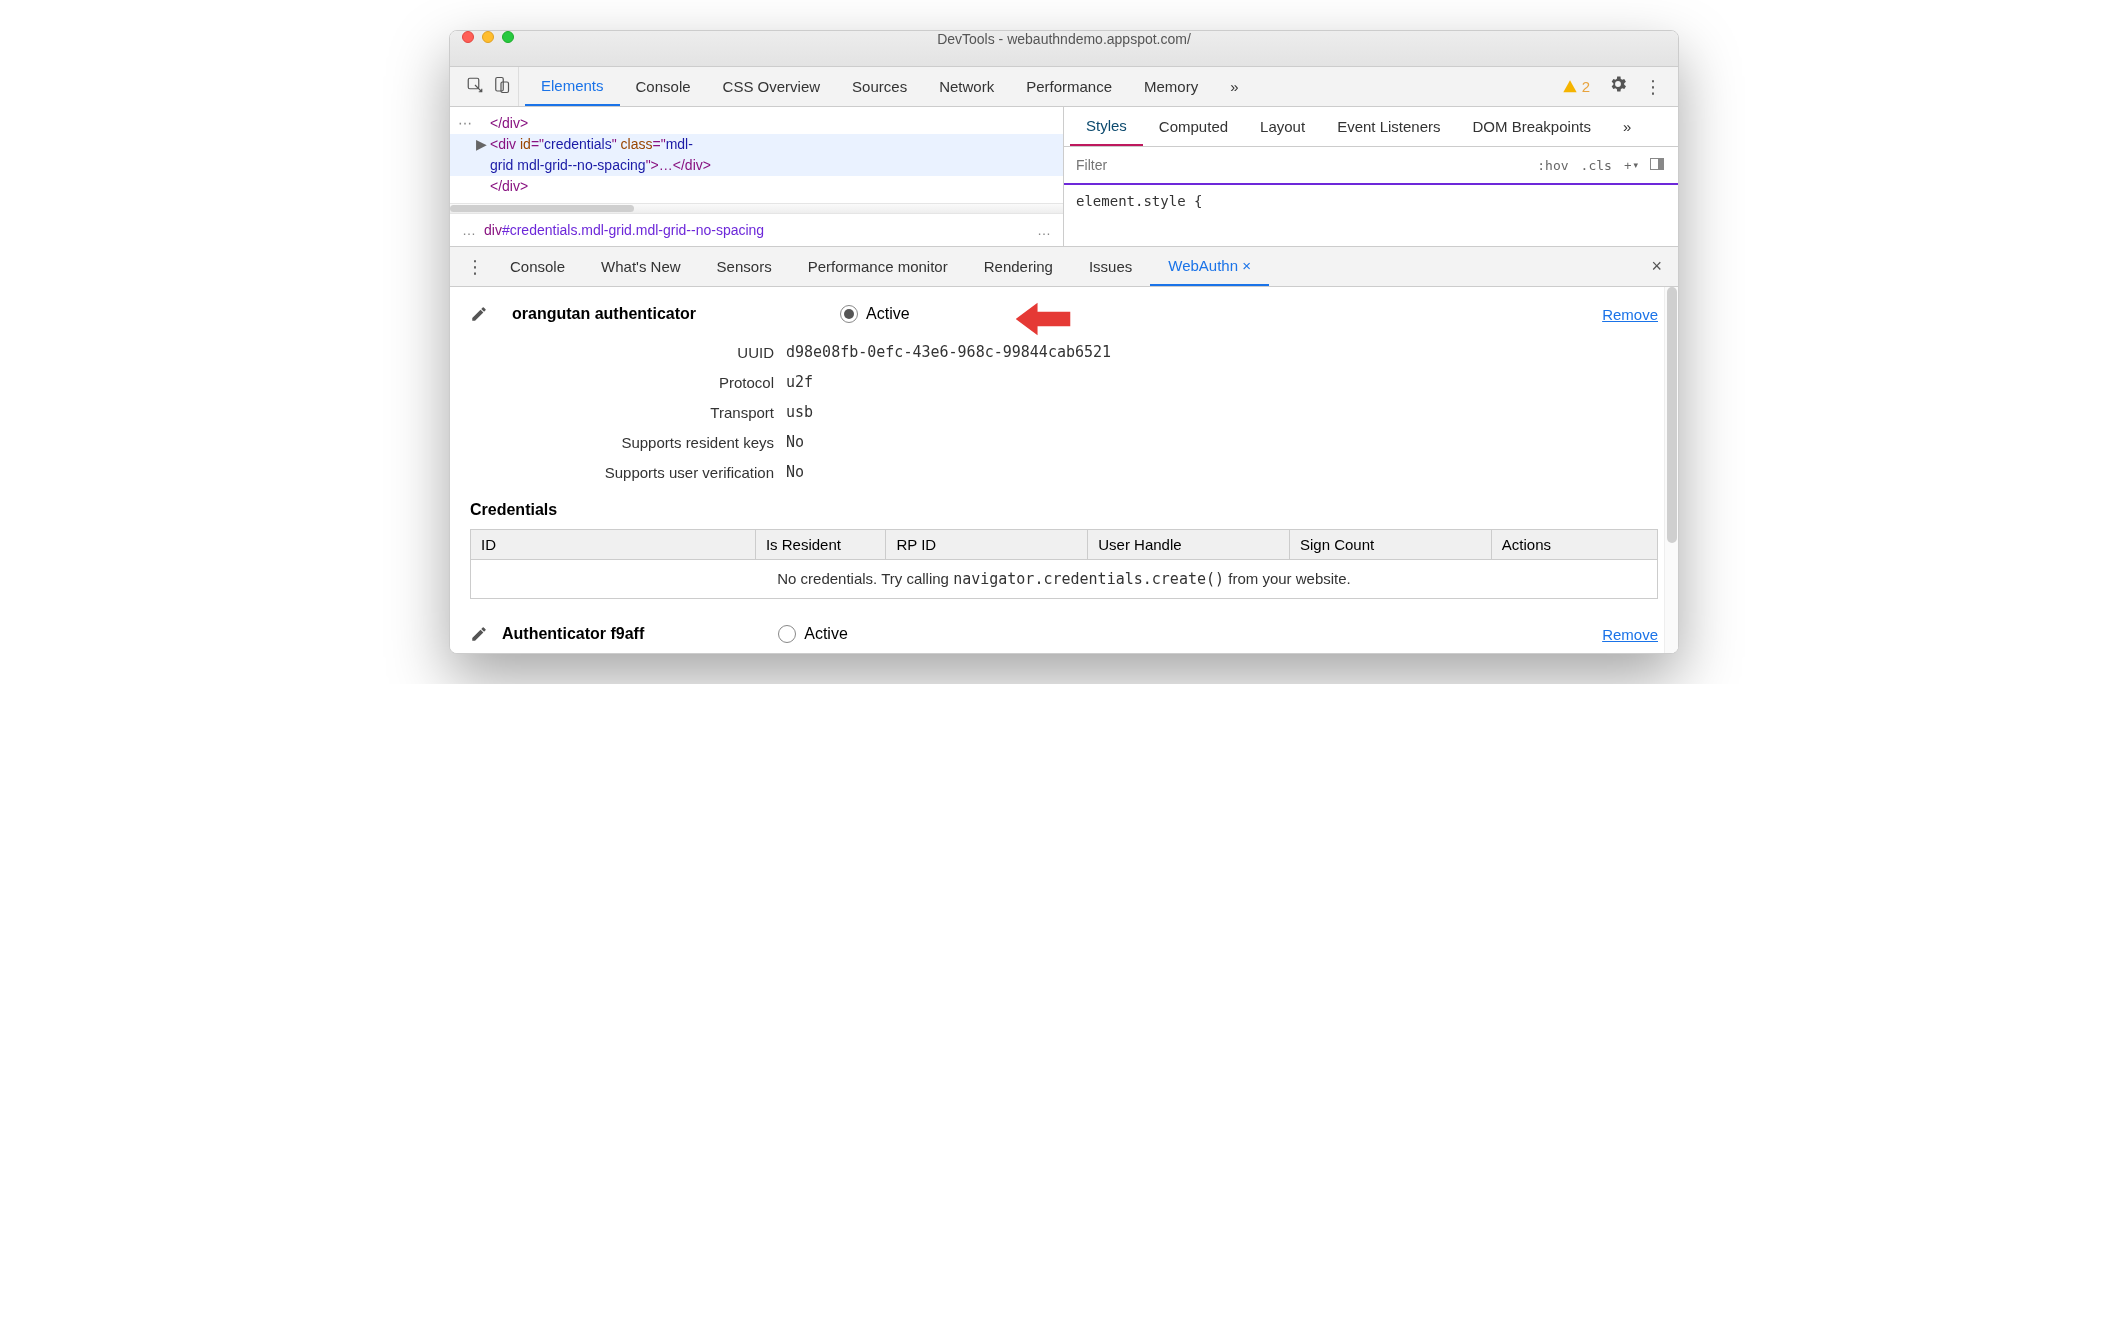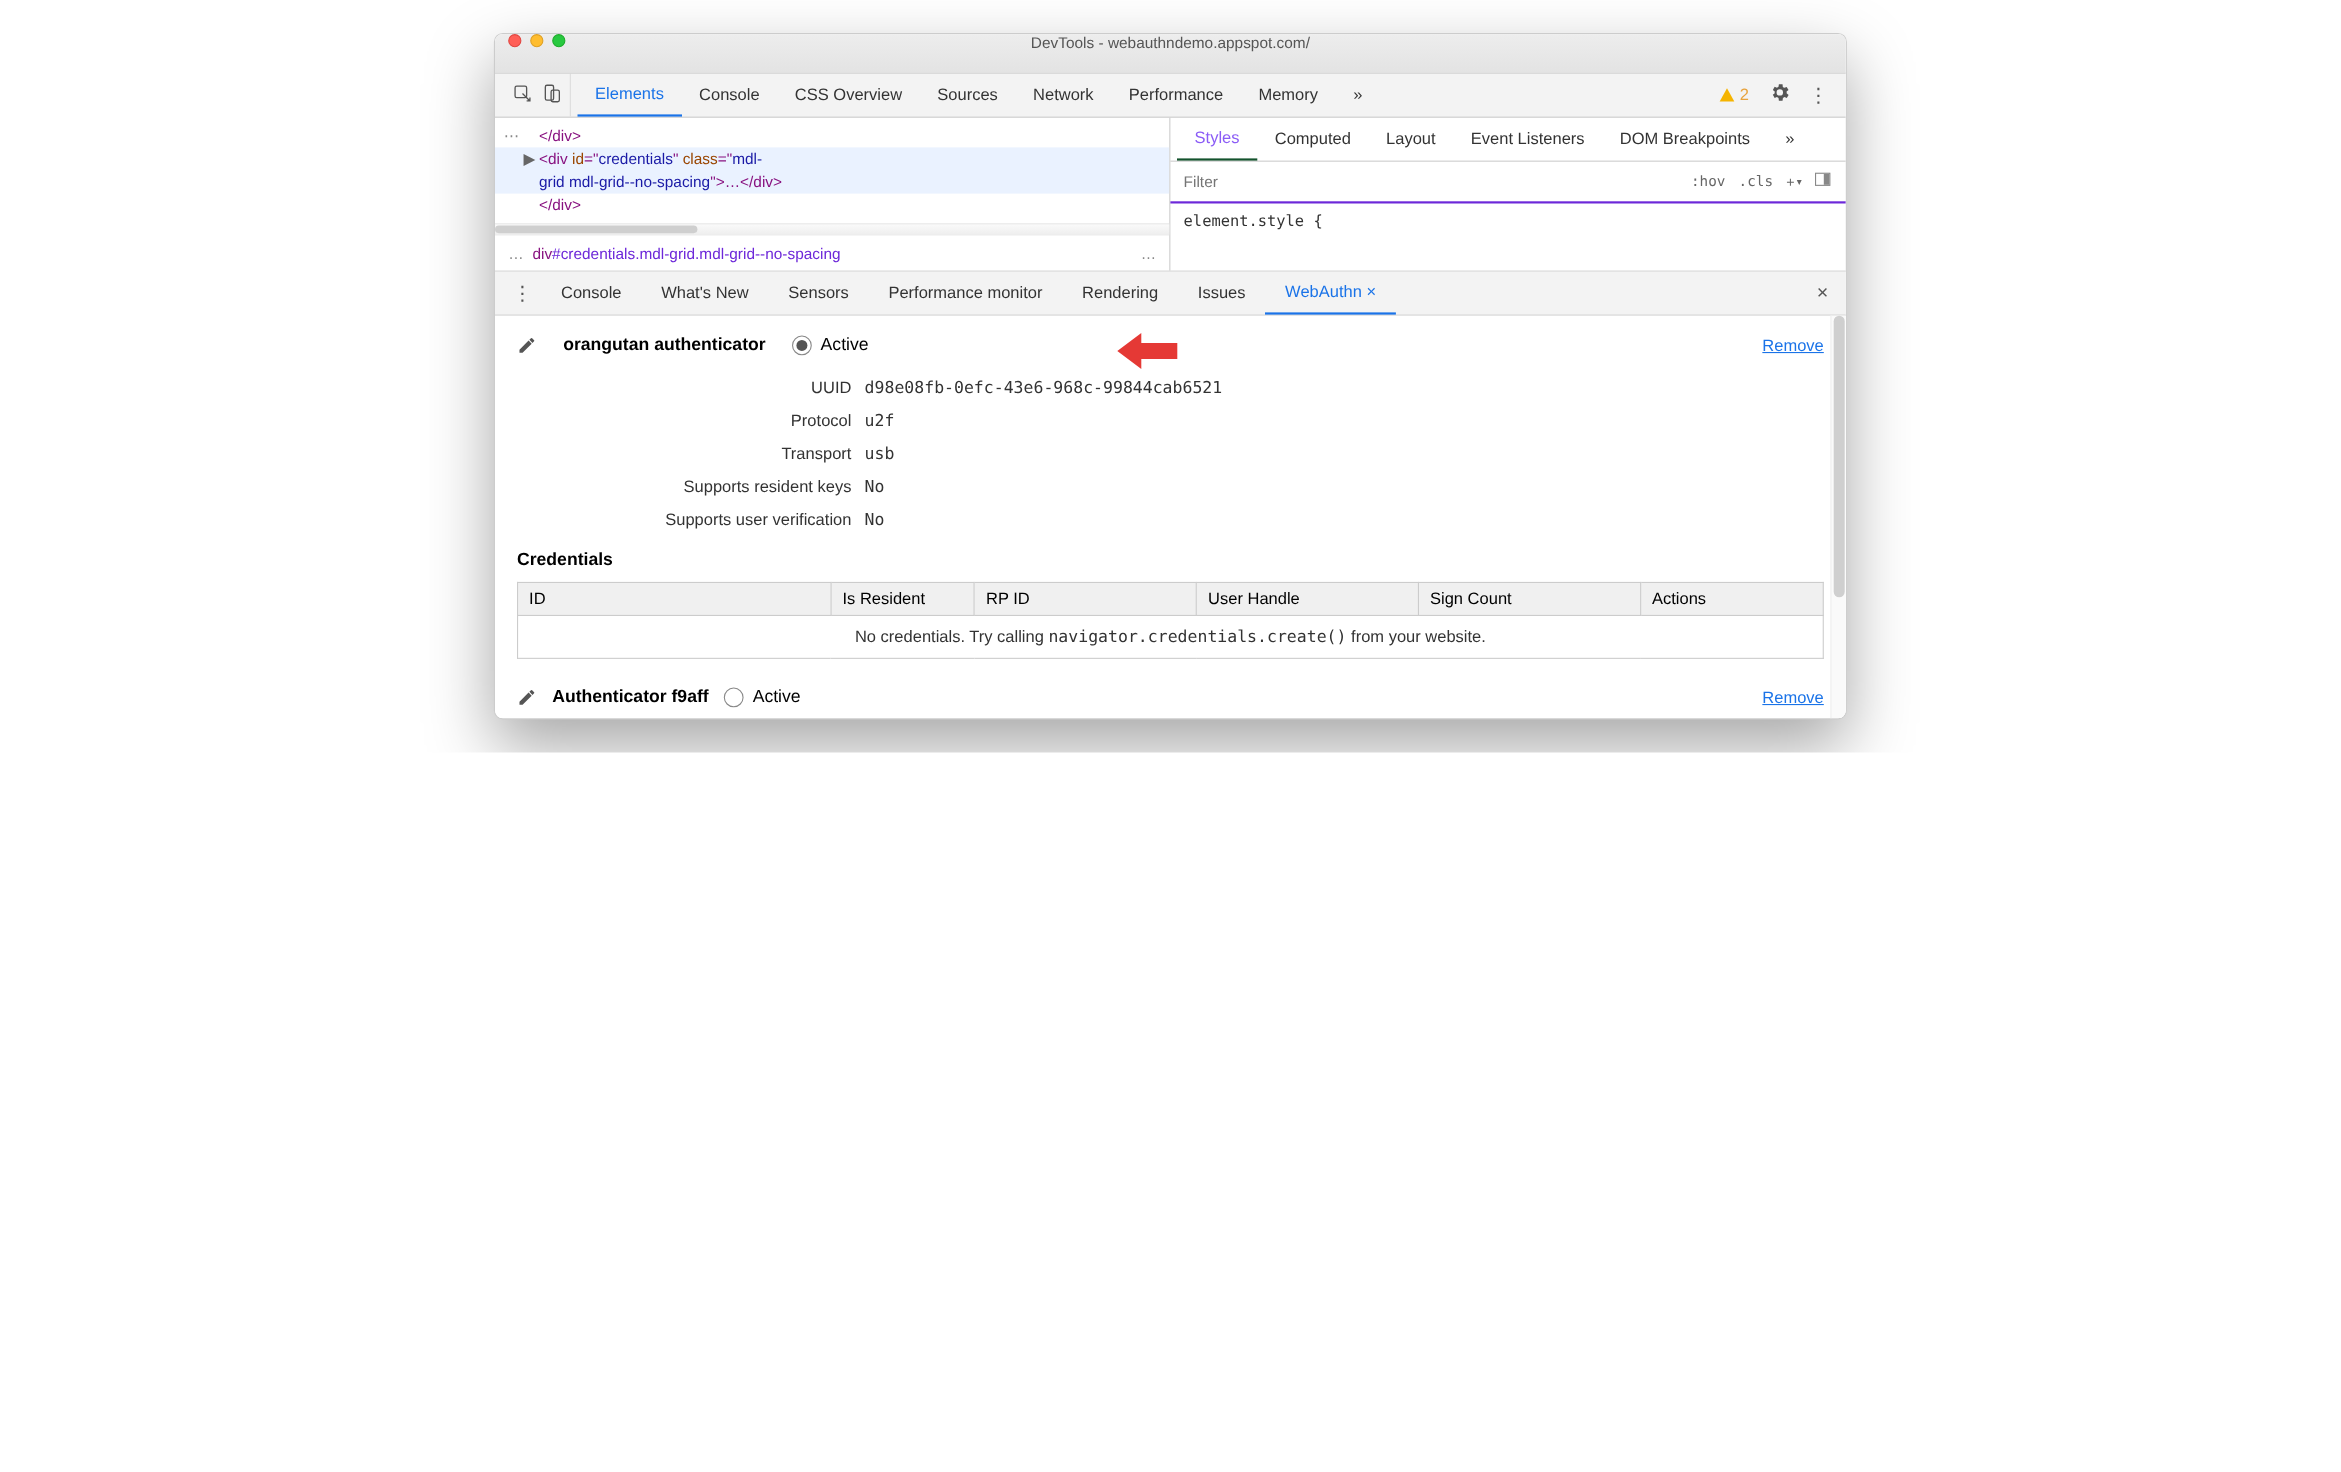--- a/index.html
+++ b/index.html
@@ -30,33 +30,33 @@
 .dots-left{position:absolute;left:8px;color:#888}
 .domcode .hl{background:#eaf2ff;display:block;margin:0 -10px 0 -40px;padding:0 10px 0 40px}
 .hscroll{height:10px;background:linear-gradient(#fafafa,#eee);border-top:1px solid #e5e5e5;position:relative}
 .hscroll::before{content:"";position:absolute;left:0;width:30%;top:1px;bottom:1px;background:#cfcfcf;border-radius:4px}
 .breadcrumb{border-top:1px solid #e5e5e5;padding:8px 12px;font-size:14px;display:flex;align-items:center;gap:8px;color:#333}
 .breadcrumb .p{color:#881280}
 .breadcrumb .s{color:#6d28d9}
 .dots{color:#888}
 .stylespane{width:50%;display:flex;flex-direction:column}
 .styletabs{display:flex;align-items:center;border-bottom:1px solid #ccc;height:40px;font-size:15px;color:#333;padding:0 6px}
-.styletabs .tab.active{color:#8b5cf6;border-bottom:2px solid #14532d}
+.styletabs .tab.active{color:#0c4a6e;border-bottom:2px solid #be185d}
 .filterrow{display:flex;align-items:center;border-bottom:2px solid #6d28d9;height:38px;padding:0 8px;font-size:14px;color:#666}
 .filterrow input{border:none;outline:none;flex:1;font-size:14px;padding:4px}
 .filterrow .tgl{padding:0 6px;font-family:Menlo,monospace;font-size:13px;cursor:pointer}
 .estyle{padding:8px 12px;font-family:Menlo,monospace;font-size:14px;color:#333}
 .drawertabs{display:flex;align-items:center;border-bottom:1px solid #ccc;height:40px;font-size:15px;color:#333;background:#f3f3f3;padding:0 8px}
 .drawertabs .tab{padding:0 18px}
 .drawertabs .closex{margin-left:auto;font-size:18px;color:#555;padding:0 8px;cursor:pointer}
 .content{padding:18px 20px 0 20px;position:relative;background:#fff}
 .authrow{display:flex;align-items:center;gap:24px;position:relative}
 .pencil{width:18px;height:18px;color:#555}
 .authname{font-weight:600;font-size:16px}
-.radio-wrap{display:flex;align-items:center;gap:8px;}
+.radio-wrap{display:flex;align-items:center;gap:8px;margin-left:120px}
 .radio{width:18px;height:18px;border:1px solid #888;border-radius:50%;display:inline-flex;align-items:center;justify-content:center;background:#fff}
 .radio.checked::after{content:"";width:10px;height:10px;border-radius:50%;background:#555}
 .remove{margin-left:auto;color:#1a73e8;text-decoration:underline;font-size:15px;cursor:pointer}
 .arrow{position:absolute;left:545px;top:-6px;width:56px;height:40px}
 .details{margin:20px 0 20px 0}
 .drow{display:flex;align-items:center;margin-bottom:12px;font-size:15px}
 .drow .lbl{width:316px;text-align:right;padding-right:12px;color:#333}
 .drow .val{font-family:Menlo,monospace;color:#333}
 .credhdr{font-weight:600;font-size:16px;margin-bottom:10px}
 table{width:100%;border-collapse:collapse;font-size:15px}

